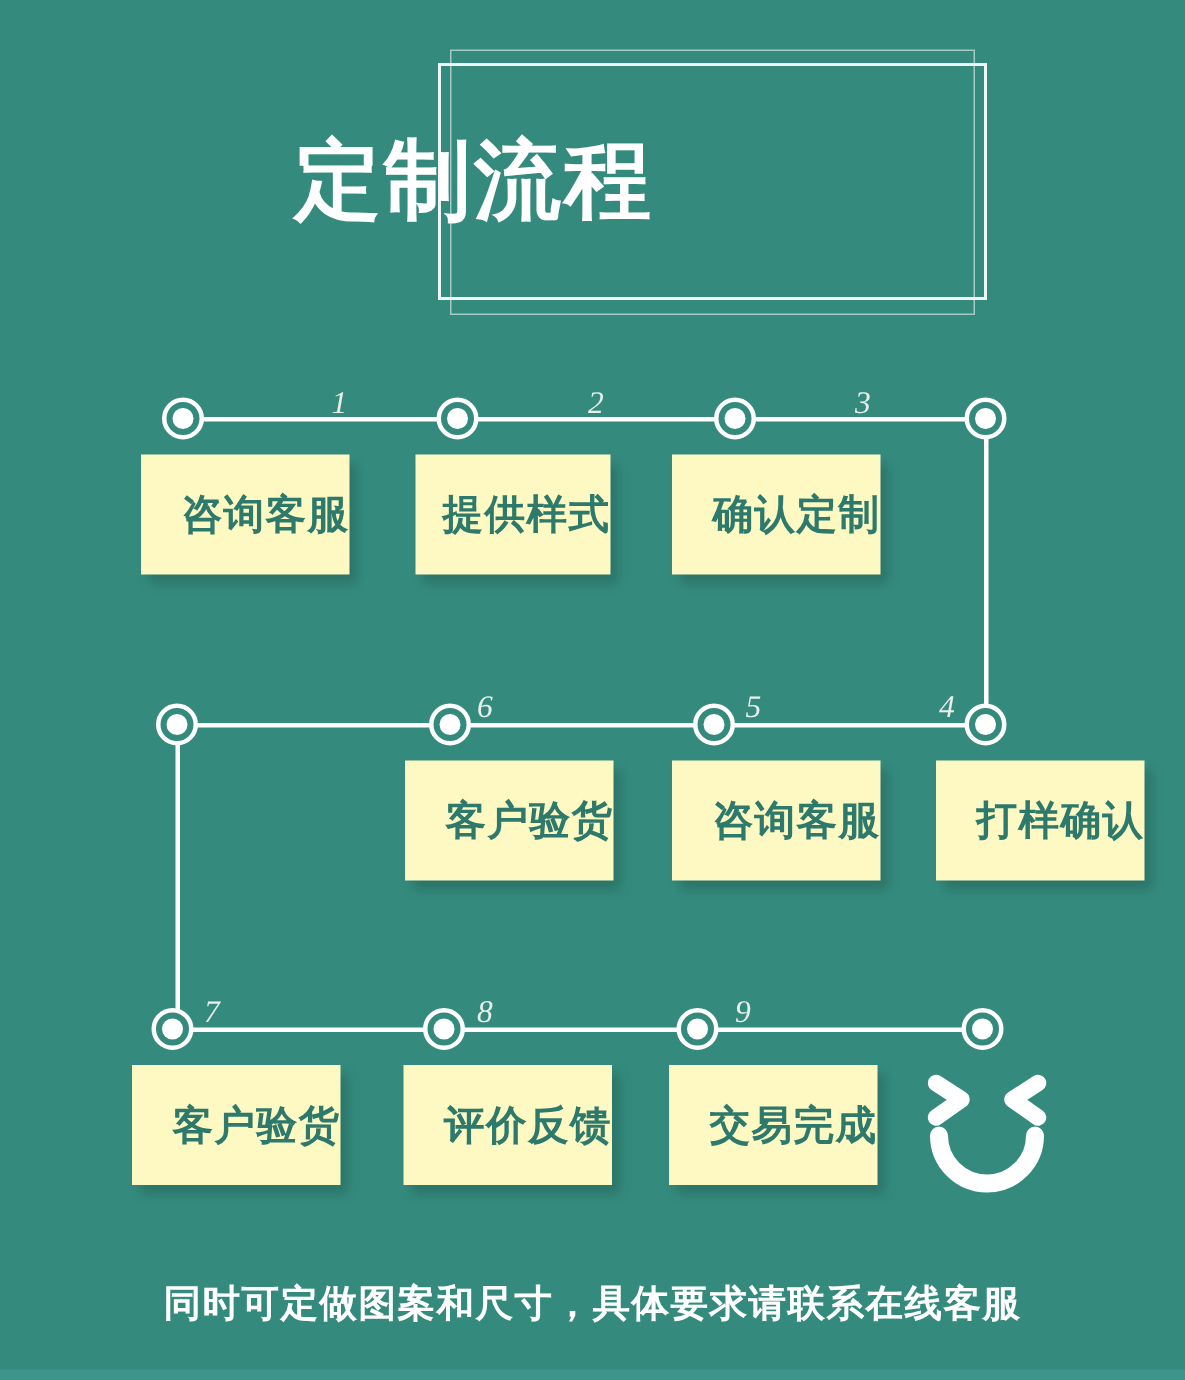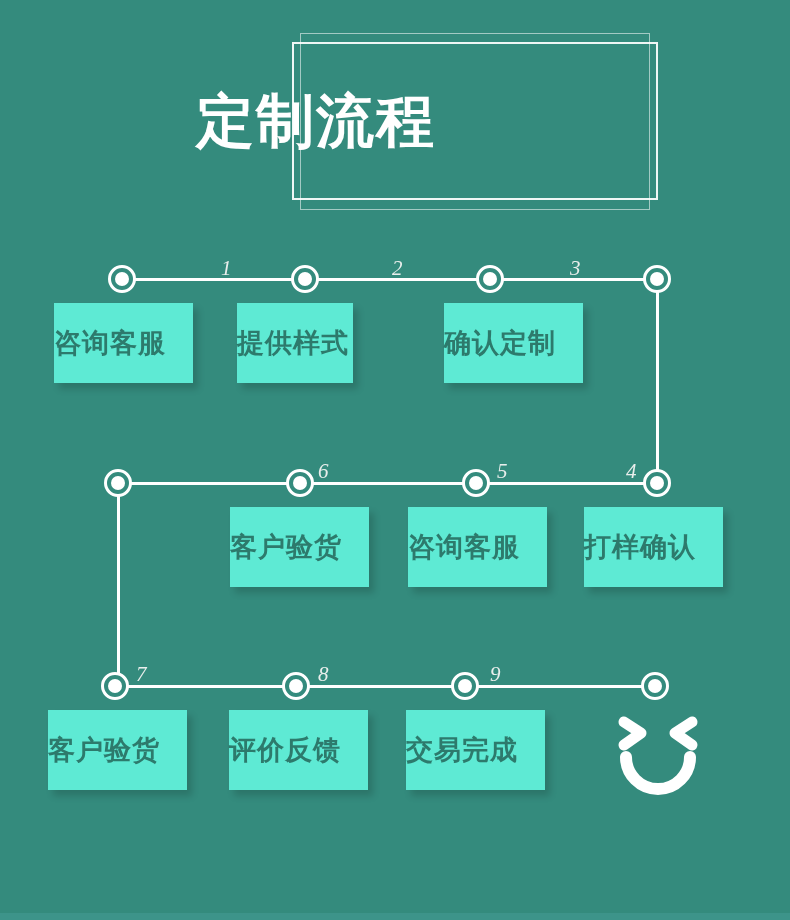--- a/index.html
+++ b/index.html
@@ -113,25 +113,26 @@
     font-family: "Liberation Serif", "DejaVu Serif", serif;
     font-style: italic;
     font-size: 21px;
     color: #e9eeec;
     line-height: 1;
     white-space: nowrap;
   }
 
   .card {
     position: absolute;
-    background: #5eead4;
+    background: #fef9c3;
     box-shadow: 5px 6px 7px rgba(0,0,0,0.16);
     display: flex;
     align-items: center;
-    justify-content: flex-start;
+    justify-content: flex-end;
+    margin-left: 40px;
   }
   .card-label {
     font-size: 27px;
     font-weight: bold;
     color: #2d7a6c;
     letter-spacing: 1px;
     white-space: nowrap;
   }
 
   
@@ -179,24 +180,24 @@
 
   <div class="flow-layer" id="flow-layer">
       <div class="conn h" style="left: 122px; top: 278px; width: 535px;"></div>
       <div class="conn v" style="left: 656px; top: 279px; height: 205px;"></div>
       <div class="conn h" style="left: 118px; top: 482px; width: 540px;"></div>
       <div class="conn v" style="left: 117px; top: 483px; height: 204px;"></div>
       <div class="conn h" style="left: 115px; top: 685px; width: 541px;"></div>
       <div class="card" style="left: 54px; top: 303px; width: 139px; height: 80px;">
         <span class="card-label">咨询客服</span>
       </div>
-      <div class="card" style="left: 237px; top: 303px; width: 116px; height: 80px;">
+      <div class="card" style="left: 237px; top: 303px; width: 130px; height: 80px;">
         <span class="card-label">提供样式</span>
       </div>
-      <div class="card" style="left: 444px; top: 303px; width: 139px; height: 80px;">
+      <div class="card" style="left: 408px; top: 303px; width: 139px; height: 80px;">
         <span class="card-label">确认定制</span>
       </div>
       <div class="node" style="left: 108px; top: 265px;"></div>
       <div class="node" style="left: 291px; top: 265px;"></div>
       <div class="node" style="left: 476px; top: 265px;"></div>
       <div class="node" style="left: 643px; top: 265px;"></div>
       <div class="step-num" style="left: 221px; top: 258px;">1</div>
       <div class="step-num" style="left: 392px; top: 258px;">2</div>
       <div class="step-num" style="left: 570px; top: 258px;">3</div>
       <div class="card" style="left: 230px; top: 507px; width: 139px; height: 80px;">
@@ -234,15 +235,16 @@
     </div>
 
   <div class="smiley">
     <svg width="96" height="96" viewBox="0 0 96 96" aria-hidden="true">
       <path d="M14 22 L31 33 L14 45" fill="none" stroke="#ffffff" stroke-width="11" stroke-linecap="round" stroke-linejoin="round"></path>
       <path d="M82 22 L65 33 L82 45" fill="none" stroke="#ffffff" stroke-width="11" stroke-linecap="round" stroke-linejoin="round"></path>
       <path d="M16 57 A32 32 0 0 0 80 57" fill="none" stroke="#ffffff" stroke-width="12" stroke-linecap="round"></path>
     </svg>
   </div>
 
+  <div class="footer-text">同时可定做图案和尺寸，具体要求请联系在线客服</div>
   <div class="bottom-band"></div>
 
 </div>
 
 </body></html>

